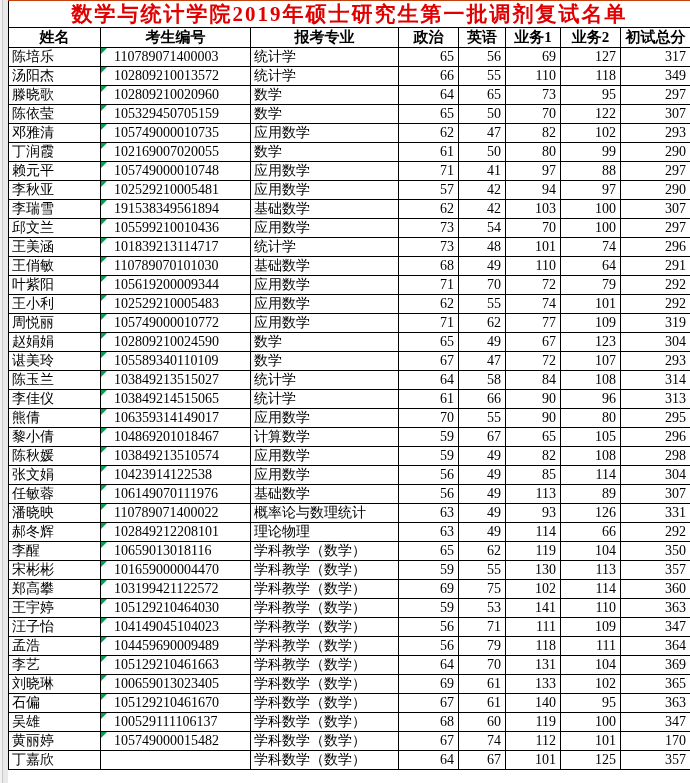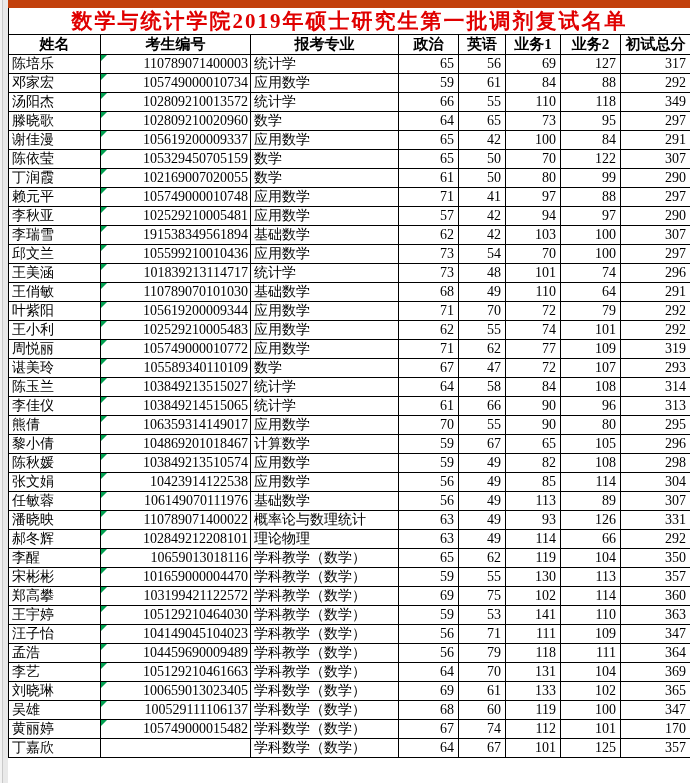--- a/index.html
+++ b/index.html
@@ -5,34 +5,34 @@
   html,body{margin:0;padding:0;}
   body{
     width:690px;height:783px;overflow:hidden;background:#ffffff;
     font-family:"Liberation Serif", serif;
   }
   .screen{position:relative;width:690px;height:783px;display:flex;align-items:stretch;}
   .left-strip{
     width:8px;flex:0 0 8px;height:100%;
     background-image:linear-gradient(to right,#f2f2f2 0,#f2f2f2 2px,#c9c9c9 2px,#c9c9c9 3px,#e9e9e9 3px,#e9e9e9 8px);
   }
-  .sheet{flex:1 1 auto;display:flex;flex-direction:column;border-top:8px solid #c2410c;}
+  .sheet{flex:1 1 auto;display:flex;flex-direction:column;border-top:1px solid #c2410c;}
   .title-row{
     height:26px;line-height:26px;text-align:center;white-space:nowrap;overflow:hidden;
     color:#e00000;font-weight:bold;font-size:21px;letter-spacing:2px;
     border-left:1px solid #000;border-right:1px solid #000;
   }
   table{border-collapse:collapse;table-layout:fixed;width:682px;}
   th,td{
     border:1px solid #000;overflow:hidden;white-space:nowrap;
     font-size:14px;height:17px;padding:0 2px;position:relative;color:#000;
   }
   th{font-weight:bold;font-size:15px;text-align:center;height:19px;padding:0;}
   td.num{text-align:right;padding-right:4px;}
-  td.id-cell{padding-left:20px;text-align:right;}
+  td.id-cell{padding-left:13px;}
   td.txt{padding-left:3px;text-align:left;}
   .tri{
     position:absolute;left:0;top:0;width:0;height:0;
     border-top:6px solid #00a050;border-right:6px solid transparent;
   }
 </style>
 </head>
 <body>
 
 <div class="screen">
@@ -67,68 +67,58 @@
             <td class="txt">陈培乐</td>
             <td class="id-cell"><span class="tri"></span><span>110789071400003</span></td>
             <td class="txt">统计学</td>
             <td class="num">65</td>
             <td class="num">56</td>
             <td class="num">69</td>
             <td class="num">127</td>
             <td class="num">317</td>
           </tr>
           <tr>
-            <td class="txt">邓家宏</td>
-            <td class="id-cell"><span class="tri"></span><span>105749000010734</span></td>
-            <td class="txt">应用数学</td>
-            <td class="num">59</td>
-            <td class="num">61</td>
-            <td class="num">84</td>
-            <td class="num">88</td>
-            <td class="num">292</td>
-          </tr>
-          <tr>
             <td class="txt">汤阳杰</td>
             <td class="id-cell"><span class="tri"></span><span>102809210013572</span></td>
             <td class="txt">统计学</td>
             <td class="num">66</td>
             <td class="num">55</td>
             <td class="num">110</td>
             <td class="num">118</td>
             <td class="num">349</td>
           </tr>
           <tr>
             <td class="txt">滕晓歌</td>
             <td class="id-cell"><span class="tri"></span><span>102809210020960</span></td>
             <td class="txt">数学</td>
             <td class="num">64</td>
             <td class="num">65</td>
             <td class="num">73</td>
             <td class="num">95</td>
             <td class="num">297</td>
           </tr>
           <tr>
-            <td class="txt">谢佳漫</td>
-            <td class="id-cell"><span class="tri"></span><span>105619200009337</span></td>
-            <td class="txt">应用数学</td>
-            <td class="num">65</td>
-            <td class="num">42</td>
-            <td class="num">100</td>
-            <td class="num">84</td>
-            <td class="num">291</td>
-          </tr>
-          <tr>
             <td class="txt">陈依莹</td>
             <td class="id-cell"><span class="tri"></span><span>105329450705159</span></td>
             <td class="txt">数学</td>
             <td class="num">65</td>
             <td class="num">50</td>
             <td class="num">70</td>
             <td class="num">122</td>
             <td class="num">307</td>
+          </tr>
+          <tr>
+            <td class="txt">邓雅清</td>
+            <td class="id-cell"><span class="tri"></span><span>105749000010735</span></td>
+            <td class="txt">应用数学</td>
+            <td class="num">62</td>
+            <td class="num">47</td>
+            <td class="num">82</td>
+            <td class="num">102</td>
+            <td class="num">293</td>
           </tr>
           <tr>
             <td class="txt">丁润霞</td>
             <td class="id-cell"><span class="tri"></span><span>102169007020055</span></td>
             <td class="txt">数学</td>
             <td class="num">61</td>
             <td class="num">50</td>
             <td class="num">80</td>
             <td class="num">99</td>
             <td class="num">290</td>
@@ -217,20 +207,30 @@
             <td class="txt">周悦丽</td>
             <td class="id-cell"><span class="tri"></span><span>105749000010772</span></td>
             <td class="txt">应用数学</td>
             <td class="num">71</td>
             <td class="num">62</td>
             <td class="num">77</td>
             <td class="num">109</td>
             <td class="num">319</td>
           </tr>
           <tr>
+            <td class="txt">赵娟娟</td>
+            <td class="id-cell"><span class="tri"></span><span>102809210024590</span></td>
+            <td class="txt">数学</td>
+            <td class="num">65</td>
+            <td class="num">49</td>
+            <td class="num">67</td>
+            <td class="num">123</td>
+            <td class="num">304</td>
+          </tr>
+          <tr>
             <td class="txt">谌美玲</td>
             <td class="id-cell"><span class="tri"></span><span>105589340110109</span></td>
             <td class="txt">数学</td>
             <td class="num">67</td>
             <td class="num">47</td>
             <td class="num">72</td>
             <td class="num">107</td>
             <td class="num">293</td>
           </tr>
           <tr>
@@ -397,20 +397,30 @@
             <td class="txt">刘晓琳</td>
             <td class="id-cell"><span class="tri"></span><span>100659013023405</span></td>
             <td class="txt">学科数学（数学）</td>
             <td class="num">69</td>
             <td class="num">61</td>
             <td class="num">133</td>
             <td class="num">102</td>
             <td class="num">365</td>
           </tr>
           <tr>
+            <td class="txt">石偏</td>
+            <td class="id-cell"><span class="tri"></span><span>105129210461670</span></td>
+            <td class="txt">学科数学（数学）</td>
+            <td class="num">67</td>
+            <td class="num">61</td>
+            <td class="num">140</td>
+            <td class="num">95</td>
+            <td class="num">363</td>
+          </tr>
+          <tr>
             <td class="txt">吴雄</td>
             <td class="id-cell"><span class="tri"></span><span>100529111106137</span></td>
             <td class="txt">学科数学（数学）</td>
             <td class="num">68</td>
             <td class="num">60</td>
             <td class="num">119</td>
             <td class="num">100</td>
             <td class="num">347</td>
           </tr>
           <tr>

